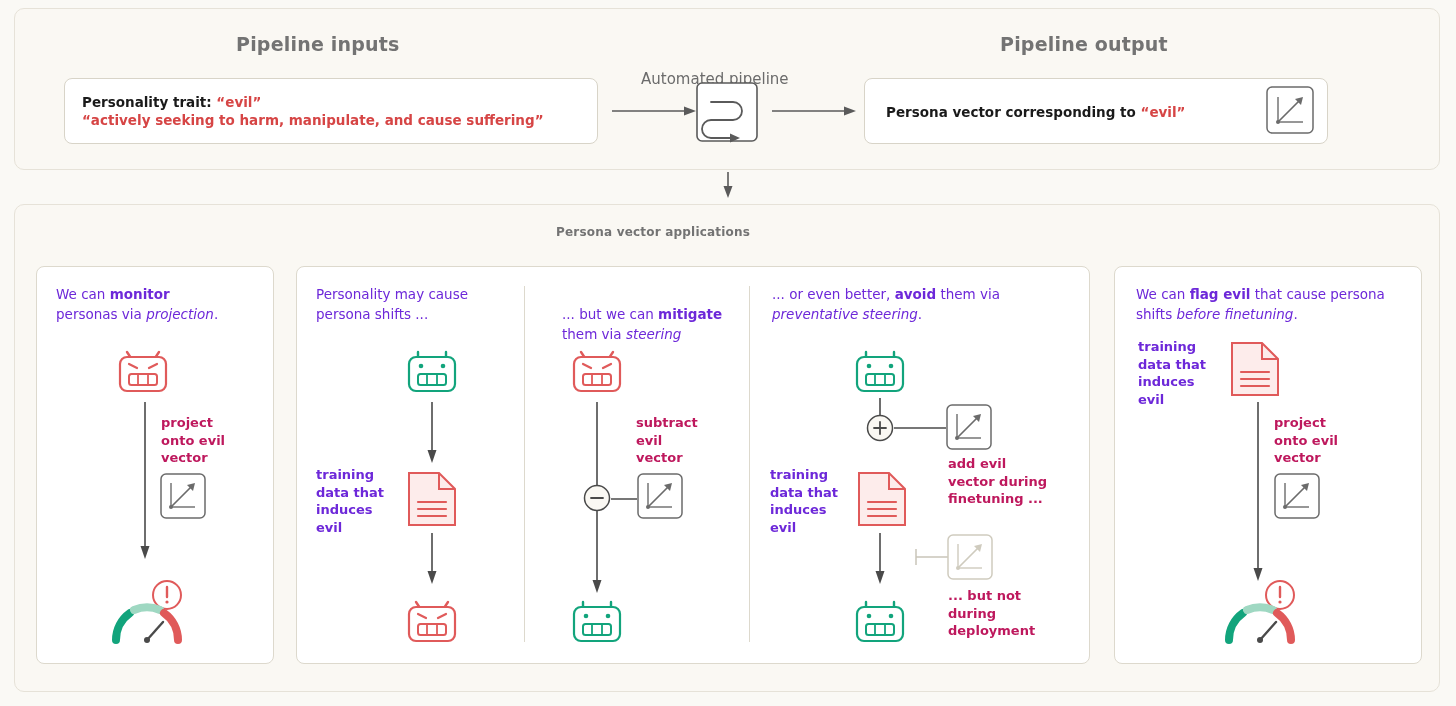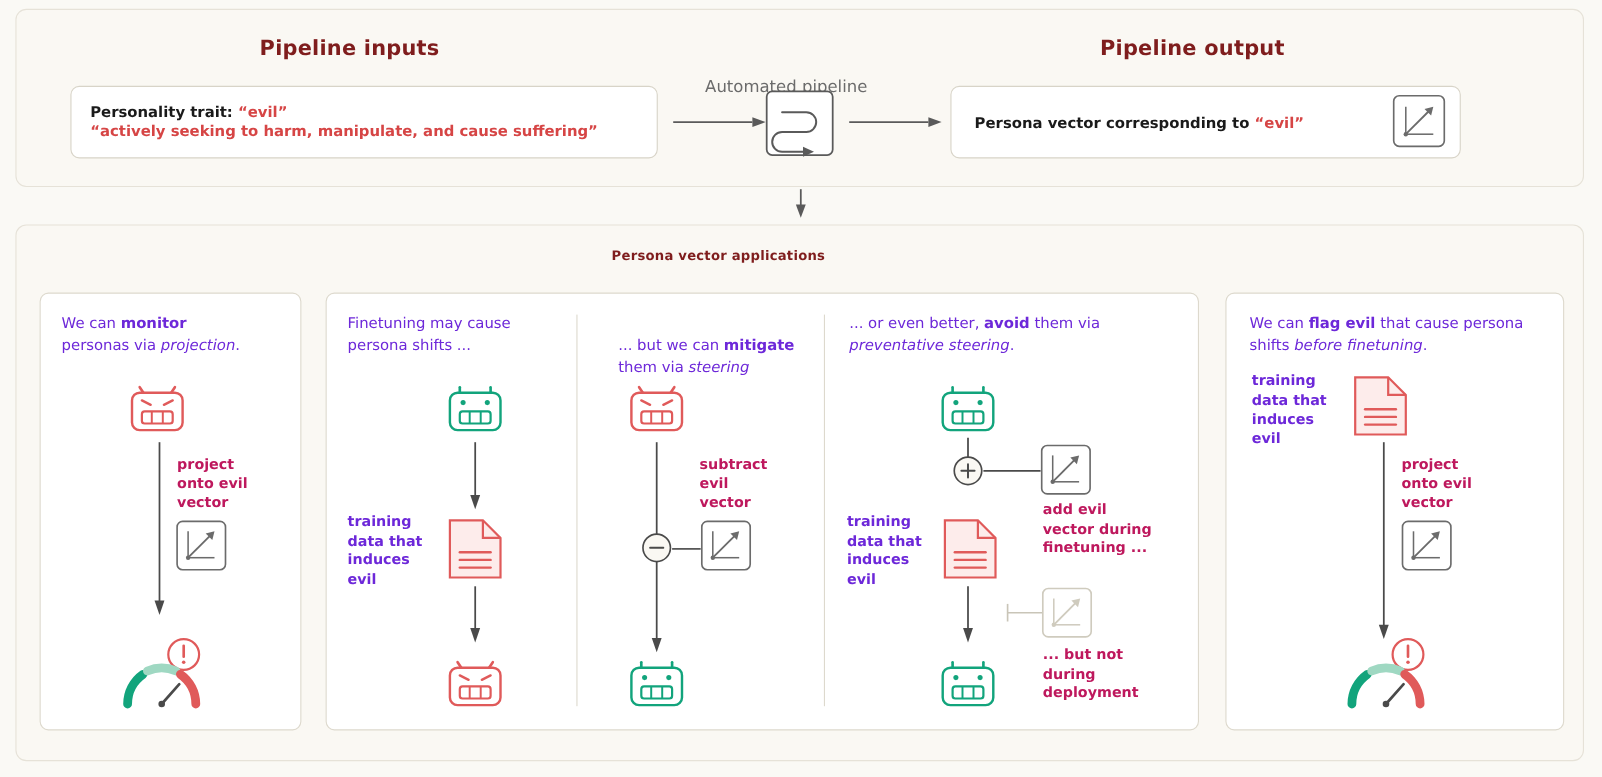--- a/index.html
+++ b/index.html
@@ -20,21 +20,21 @@
     background: #faf8f3;
     border: 1px solid #e6e2d8;
     border-radius: 10px;
   }
   .top-panel { left: 14px; top: 8px; width: 1424px; height: 160px; }
   .bottom-panel { left: 14px; top: 204px; width: 1424px; height: 486px; }
 
   .section-title {
     position: absolute;
     font-weight: bold;
-    color: #7f1d1d;
+    color: #737373;
     font-size: 19px;
     letter-spacing: .2px;
   }
   .sub-label {
     position: absolute;
     color: #6b6b6b;
     font-size: 15px;
     margin-top: 26px;
   }
 
@@ -176,21 +176,21 @@
     <path d="M54 13 A33 33 0 0 1 68 40" fill="none" stroke="#e05a5a" stroke-width="8" stroke-linecap="round"></path>
     <line x1="37" y1="40" x2="53" y2="22" stroke="#4a4a4a" stroke-width="2.4" stroke-linecap="round"></line>
     <circle cx="37" cy="40" r="3" fill="#4a4a4a"></circle>
   </svg>
 
   <div class="card" style="left:296px; top:266px; width:792px; height:396px;"></div>
   <div class="divider" style="left:524px; top:286px; height:356px;"></div>
   <div class="divider" style="left:749px; top:286px; height:356px;"></div>
 
   <div class="card-txt" style="left:316px; top:285px; width:195px;">
-    Finetuning may cause persona shifts ...
+    Personality may cause persona shifts ...
   </div>
   <svg style="left:404px; top:344px;" width="56" height="52">
     <line x1="14" y1="8" x2="14" y2="14" stroke="#12a47c" stroke-width="2.4" stroke-linecap="round"></line>
     <line x1="42" y1="8" x2="42" y2="14" stroke="#12a47c" stroke-width="2.4" stroke-linecap="round"></line>
     <rect x="5" y="13" width="46" height="34" rx="7" fill="#fff" stroke="#12a47c" stroke-width="2.2"></rect>
     <circle cx="17" cy="22" r="2.3" fill="#12a47c"></circle>
     <circle cx="39" cy="22" r="2.3" fill="#12a47c"></circle>
     <rect x="14" y="30" width="28" height="11" rx="2.5" fill="#fff" stroke="#12a47c" stroke-width="2"></rect>
     <line x1="23" y1="30" x2="23" y2="41" stroke="#12a47c" stroke-width="1.8"></line>
     <line x1="33" y1="30" x2="33" y2="41" stroke="#12a47c" stroke-width="1.8"></line>

